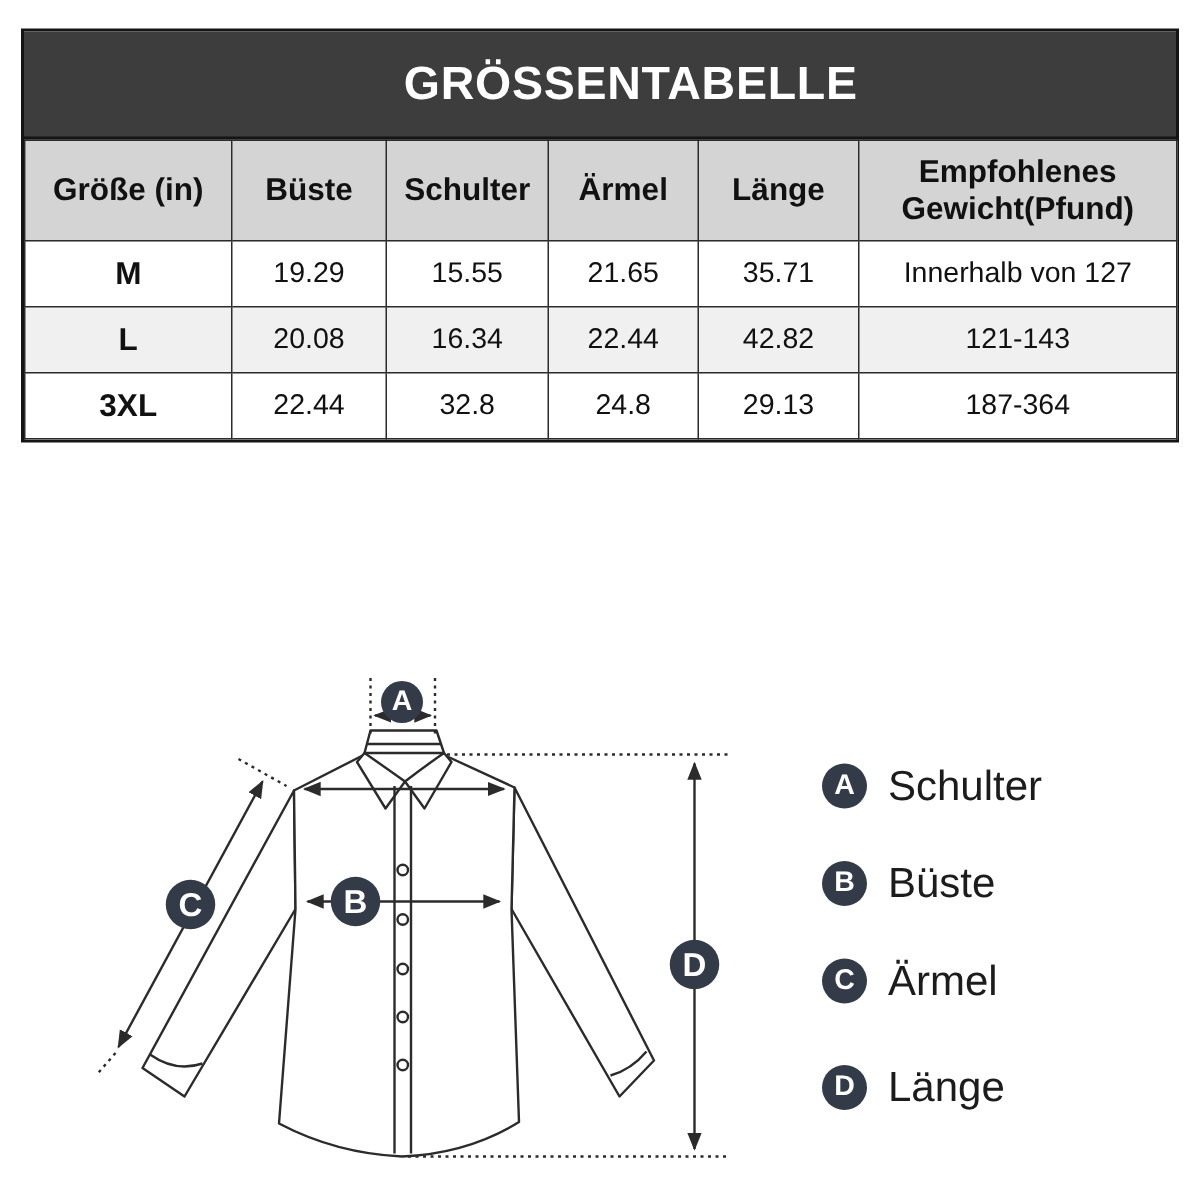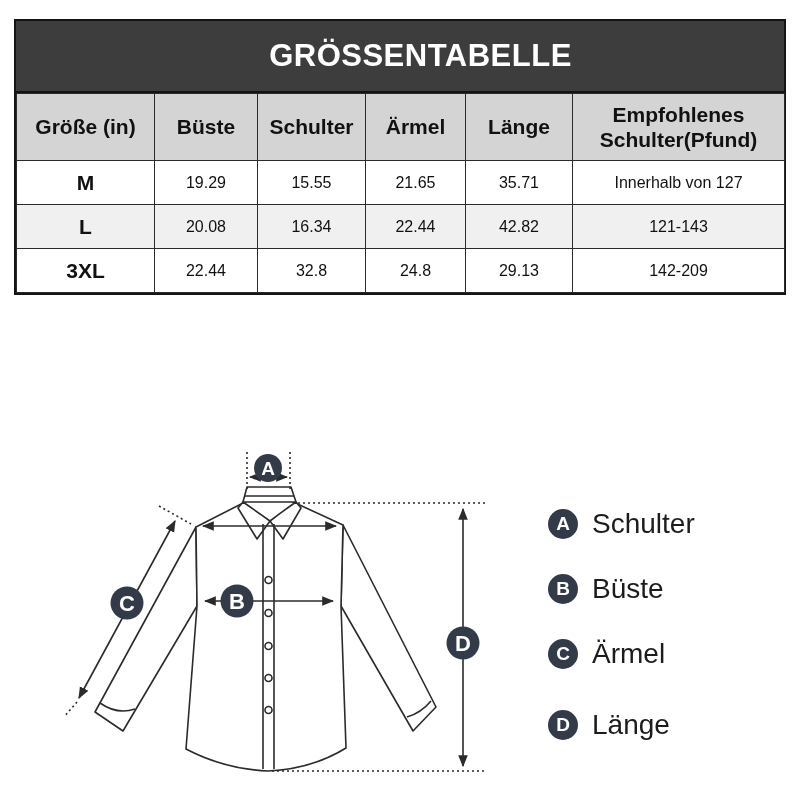--- a/index.html
+++ b/index.html
@@ -36,21 +36,21 @@
     color:#111111;
   }
   table.size-table thead th{
     background:#d4d4d4;
     height:66px;
     font-size:21px;font-weight:bold;
     line-height:1.2;
   }
   table.size-table tbody tr{height:44px;background:#ffffff;}
   table.size-table tbody tr:nth-child(even){background:#f0f0f0;}
-  table.size-table td{font-size:16px;}
+  table.size-table td{font-size:19px;}
   table.size-table td.size-cell{font-size:21px;font-weight:bold;}
   
   .shirt-svg{position:absolute;left:30px;top:440px;}
   
   .legend{
     position:absolute;left:548px;top:508px;
     display:flex;flex-direction:column;gap:33px;
   }
   .legend-item{display:flex;align-items:center;}
   .legend-item.last{margin-top:6px;}
@@ -81,21 +81,21 @@
           <col style="width:107px">
           <col style="width:212px">
       </colgroup>
       <thead>
         <tr>
           <th>Größe (in)</th>
           <th>Büste</th>
           <th>Schulter</th>
           <th>Ärmel</th>
           <th>Länge</th>
-          <th>Empfohlenes Schulter(Pfund)</th>
+          <th>Empfohlenes Gewicht(Pfund)</th>
         </tr>
       </thead>
       <tbody>
         <tr>
           <td class="size-cell">M</td>
           <td>19.29</td>
           <td>15.55</td>
           <td>21.65</td>
           <td>35.71</td>
           <td>Innerhalb von 127</td>
@@ -107,21 +107,21 @@
           <td>22.44</td>
           <td>42.82</td>
           <td>121-143</td>
         </tr>
         <tr>
           <td class="size-cell">3XL</td>
           <td>22.44</td>
           <td>32.8</td>
           <td>24.8</td>
           <td>29.13</td>
-          <td>142-209</td>
+          <td>187-364</td>
         </tr>
       </tbody>
     </table>
   </div>
 
   <svg class="shirt-svg" width="470" height="350" viewBox="30 440 470 350" fill="none" stroke="#2b2b2b" stroke-width="1.6" stroke-linejoin="round">
     <defs>
       <marker id="ah" viewBox="0 0 10 10" refX="9" refY="5" markerWidth="7.5" markerHeight="7.5" orient="auto-start-reverse">
         <path d="M0,1 L10,5 L0,9 Z" fill="#2b2b2b" stroke="none"></path>
       </marker>

